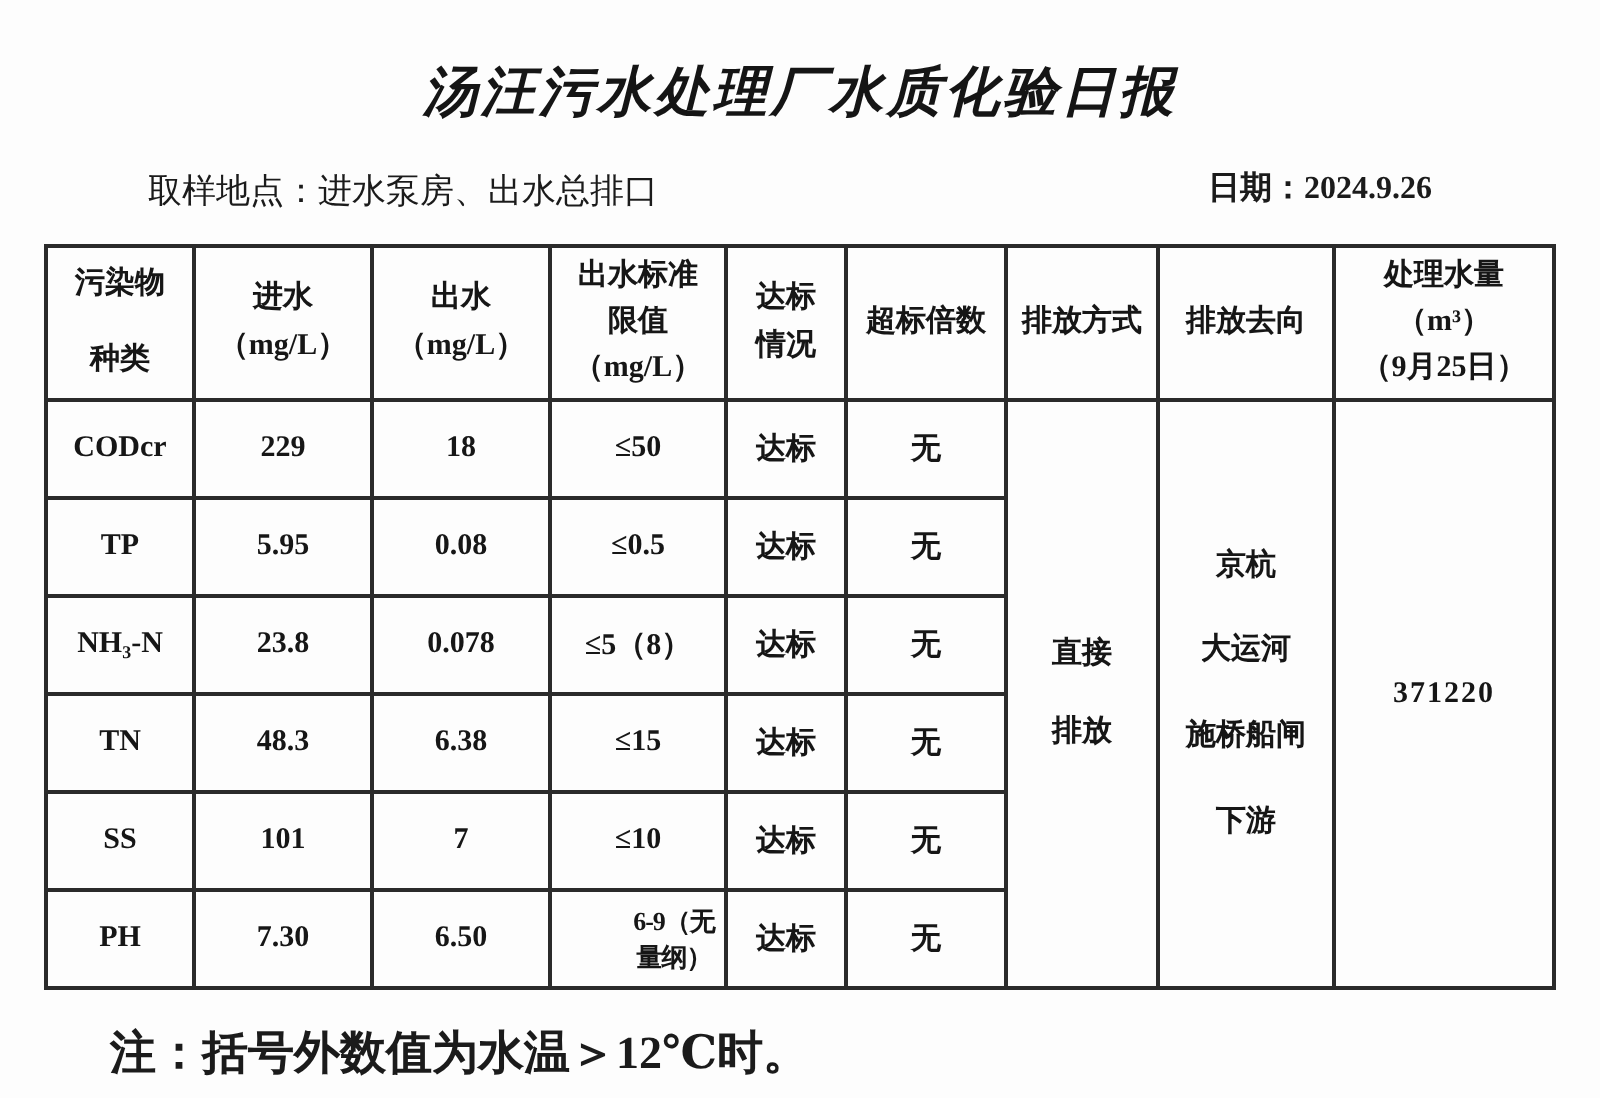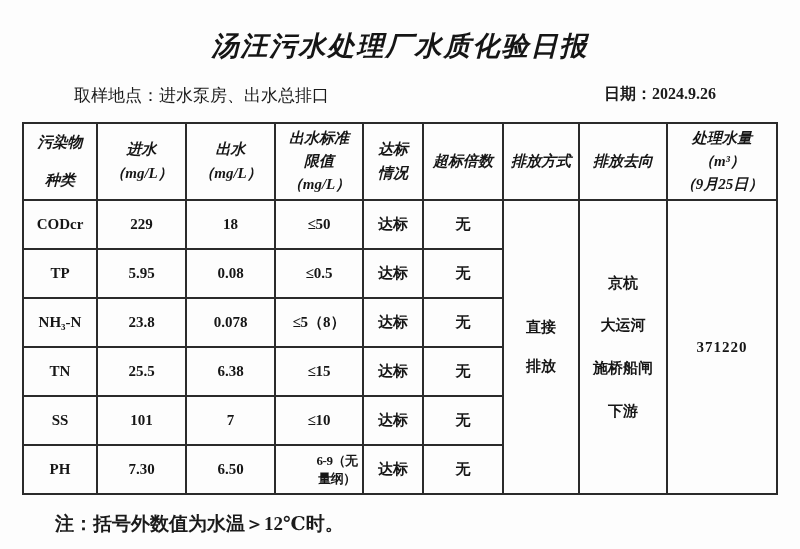--- a/index.html
+++ b/index.html
@@ -41,32 +41,32 @@
   table.report th, table.report td {
     border: 2px solid #2b2b2b;
     text-align: center;
     vertical-align: middle;
     font-weight: 700;
     font-size: 15px;
     padding: 0 2px;
     white-space: pre-line;
     color: #161616;
   }
-  table.report thead tr { height: 70px; font-style: italic; }
+  table.report thead tr { height: 70px; }
   table.report tbody tr { height: 49px; }
   th { line-height: 1.55; }
   .th-pollutant { line-height: 2.5; }
   .cell-limit.compact { font-size: 13px; letter-spacing: -0.5px; padding-left: 38px; }
   .cell-method { line-height: 2.6; font-size: 16px; border-radius: 18px; }
   .cell-destination { line-height: 2.85; font-size: 16px; margin-top: 17px; }
   .cell-volume { font-size: 22px; letter-spacing: 1px; }
 
   .footnote {
     position: absolute; left: 55px; top: 511px;
-    font-size: 19px; font-weight: 700;
+    font-size: 23px; font-weight: 700;
   }
 </style>
 </head>
 <body>
 
 <div class="page">
 
   <div class="doc-title">汤汪污水处理厂水质化验日报</div>
 
   <div class="meta-row">
@@ -134,21 +134,21 @@
       <tr>
         <td>NH₃-N</td>
         <td>23.8</td>
         <td>0.078</td>
         <td class="cell-limit">≤5（8）</td>
         <td>达标</td>
         <td>无</td>
       </tr>
       <tr>
         <td>TN</td>
-        <td>25.5</td>
+        <td>48.3</td>
         <td>6.38</td>
         <td class="cell-limit">≤15</td>
         <td>达标</td>
         <td>无</td>
       </tr>
       <tr>
         <td>SS</td>
         <td>101</td>
         <td>7</td>
         <td class="cell-limit">≤10</td>

